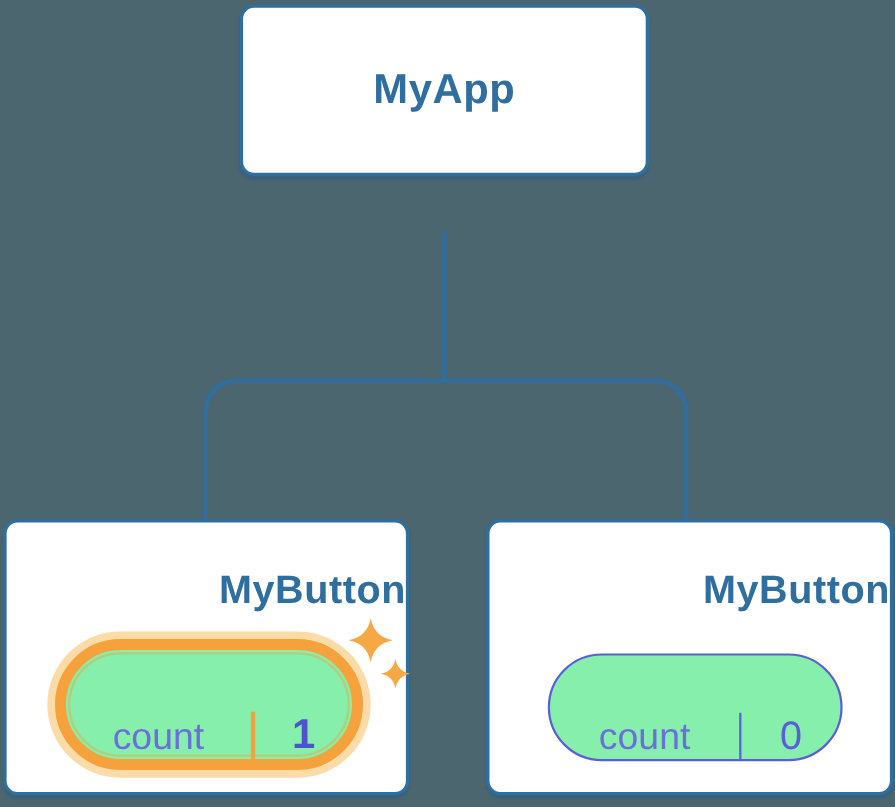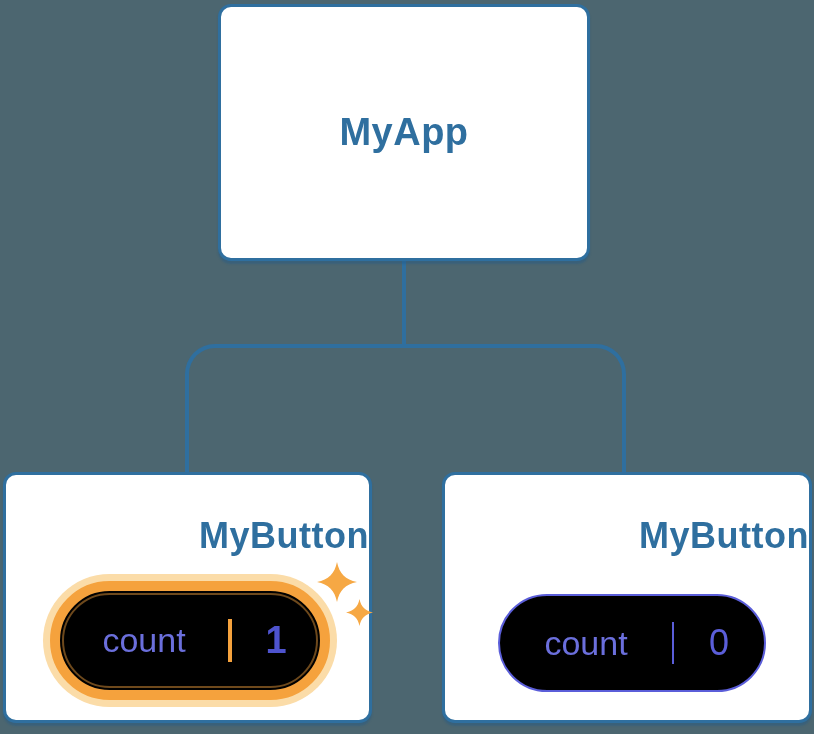--- a/index.html
+++ b/index.html
@@ -30,42 +30,42 @@
   
   .card {
     position: absolute;
     background: #ffffff;
     border: 3px solid #2F6F9F;
     border-radius: 13px;
     box-sizing: border-box;
     box-shadow: 0 3px 2px rgba(36, 92, 136, 0.45);
   }
   .card-root {
-    left: 218px; top: 4px; width: 372px; height: 257px;
+    left: 218px; top: 4px; width: 372px; height: 156px;
     display: flex; align-items: center; justify-content: center;
   }
   .card-left  { left: 3px;   top: 472px; width: 369px; height: 251px; }
   .card-right { left: 442px; top: 472px; width: 370px; height: 251px; }
 
   .root-label {
     color: #2F6F9F; font-size: 38px; font-weight: 700; letter-spacing: .5px;
   }
   .card-title {
     position: absolute; left: 0; right: 0; top: 40px;
     text-align: right;
     color: #2F6F9F; font-size: 36px; font-weight: 700; letter-spacing: .5px;
   }
 
   
   .pill {
     position: absolute;
-    background: #000000;
+    background: #86efac;
     border-radius: 999px;
     box-sizing: border-box;
-    display: flex; align-items: center;
+    display: flex; align-items: flex-end;
   }
   .pill .cell {
     display: flex; align-items: center; justify-content: center;
   }
   .key-text { color: #6B6FDC; font-size: 34px; }
 
   
   .pill-hl {
     left: 44px; top: 106px; width: 280px; height: 119px;
     border: 10px solid #F5A23D;

